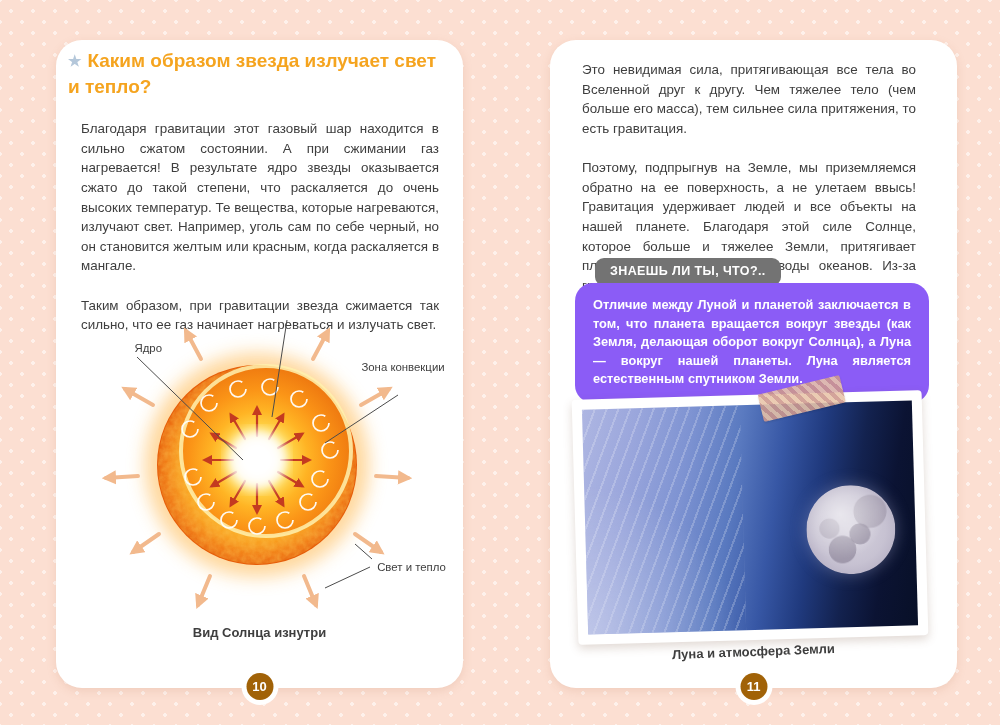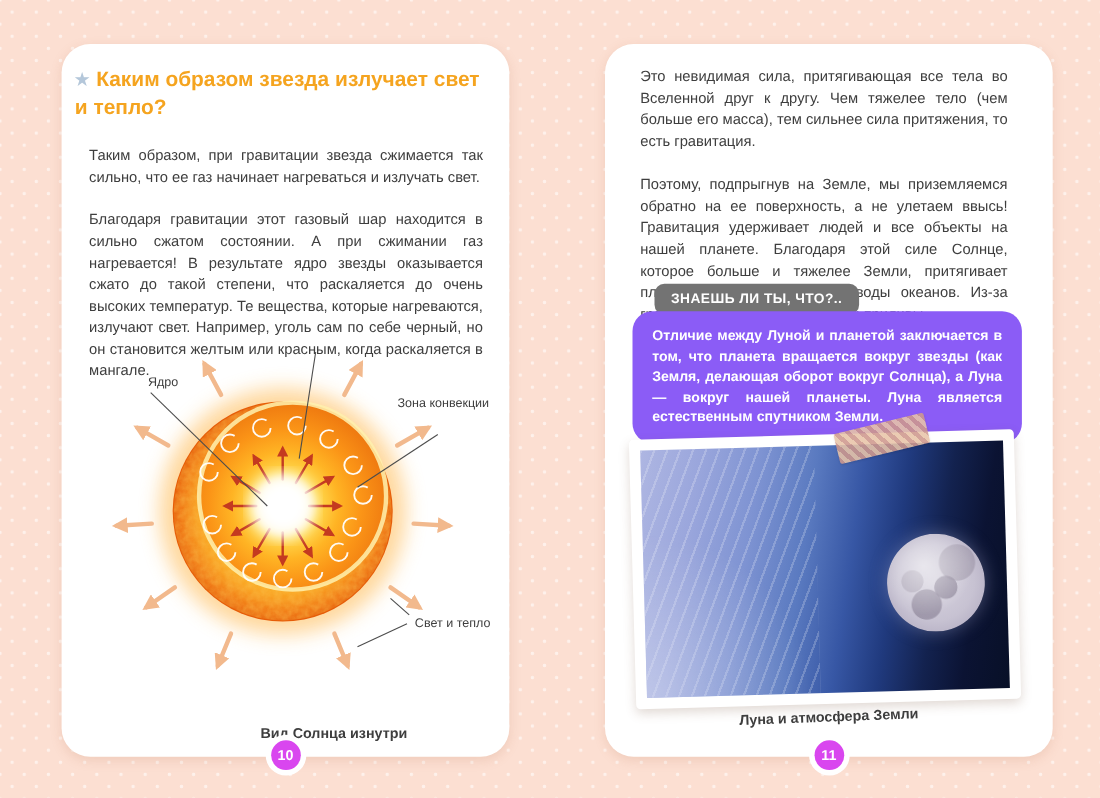--- a/index.html
+++ b/index.html
@@ -19,21 +19,21 @@
     background:#ffffff;border-radius:26px;
     box-shadow:0 3px 10px rgba(190,120,90,.18);
   }
   .page.left{left:56px;}
   .page.right{left:550px;}
 
   .heading{
     font-weight:bold;font-size:19px;line-height:1.35;color:#f5a41f;
     margin:0;
   }
-  .page.left .heading{padding:20px 12px 0 12px;}
+  .page.left .heading{padding:8px 12px 0 12px;}
   .page.right .heading{padding:22px 26px 0 20px;}
   .star{color:#b4c7da;font-size:15px;margin-right:6px;position:relative;top:-1px;}
 
   .body-text{
     font-size:13.4px;line-height:1.46;color:#3e3e3e;text-align:justify;margin:12px;
   }
   .page.left .body-text{padding:8px 12px 0 13px;}
   .page.right .body-text{padding:8px 29px 0 20px;}
   .body-text + .body-text{padding-top:16px;}
 
@@ -42,27 +42,27 @@
   .diagram svg{position:absolute;left:0;top:0;}
   .dlabel{
     position:absolute;font-size:11.4px;line-height:1.3;color:#3e3e3e;
     text-align:center;
   }
   .dlabel.core{text-align:right;}
   .caption{
     position:absolute;left:0;width:100%;text-align:center;
     font-size:13px;font-weight:bold;color:#3e3e3e;
   }
-  .page.left .caption{top:619px;padding-left:44px;}
+  .page.left .caption{top:585px;}
 
   
   .pagenum{
     position:absolute;left:50%;bottom:-12px;transform:translateX(-50%);
     width:27px;height:27px;border-radius:50%;
-    background:#d946ef;box-shadow:0 0 0 5px #ffffff;
+    background:#a16207;box-shadow:0 0 0 5px #ffffff;
     color:#ffffff;font-weight:bold;font-size:13px;
     display:flex;align-items:center;justify-content:center;
   }
 
   
   .fact-badge{
     position:absolute;left:45px;top:218px;
     background:#737373;color:#ffffff;font-weight:bold;font-size:12.5px;
     letter-spacing:.4px;border-radius:9px;padding:6px 15px 8px 15px;
   }
@@ -120,22 +120,22 @@
   }
 </style>
 </head>
 <body>
 
 <div>
 
   <div class="page left">
     <h2 class="heading"><span class="star">★</span><span>Каким образом звезда излучает свет и тепло?</span></h2>
 
+    <p class="body-text">Благодаря гравитации этот газовый шар находится в сильно сжатом состоянии. А при сжимании газ нагревается! В результате ядро звезды оказывается сжато до такой степени, что раскаляется до очень высоких температур. Те вещества, которые нагреваются, излучают свет. Например, уголь сам по себе черный, но он становится желтым или красным, когда раскаляется в мангале.</p>
     <p class="body-text">Таким образом, при гравитации звезда сжимается так сильно, что ее газ начинает нагреваться и излучать свет.</p>
-    <p class="body-text">Благодаря гравитации этот газовый шар находится в сильно сжатом состоянии. А при сжимании газ нагревается! В результате ядро звезды оказывается сжато до такой степени, что раскаляется до очень высоких температур. Те вещества, которые нагреваются, излучают свет. Например, уголь сам по себе черный, но он становится желтым или красным, когда раскаляется в мангале.</p>
 
     <div class="diagram">
       <svg width="407" height="352" viewBox="0 0 407 352">
         <defs>
           <radialGradient id="gradSphere" cx="50%" cy="50%" r="50%">
             <stop offset="0%" stop-color="#ffe571"></stop>
             <stop offset="55%" stop-color="#ffc831"></stop>
             <stop offset="78%" stop-color="#f89b1c"></stop>
             <stop offset="92%" stop-color="#ef7210"></stop>
             <stop offset="100%" stop-color="#e55b07"></stop>

